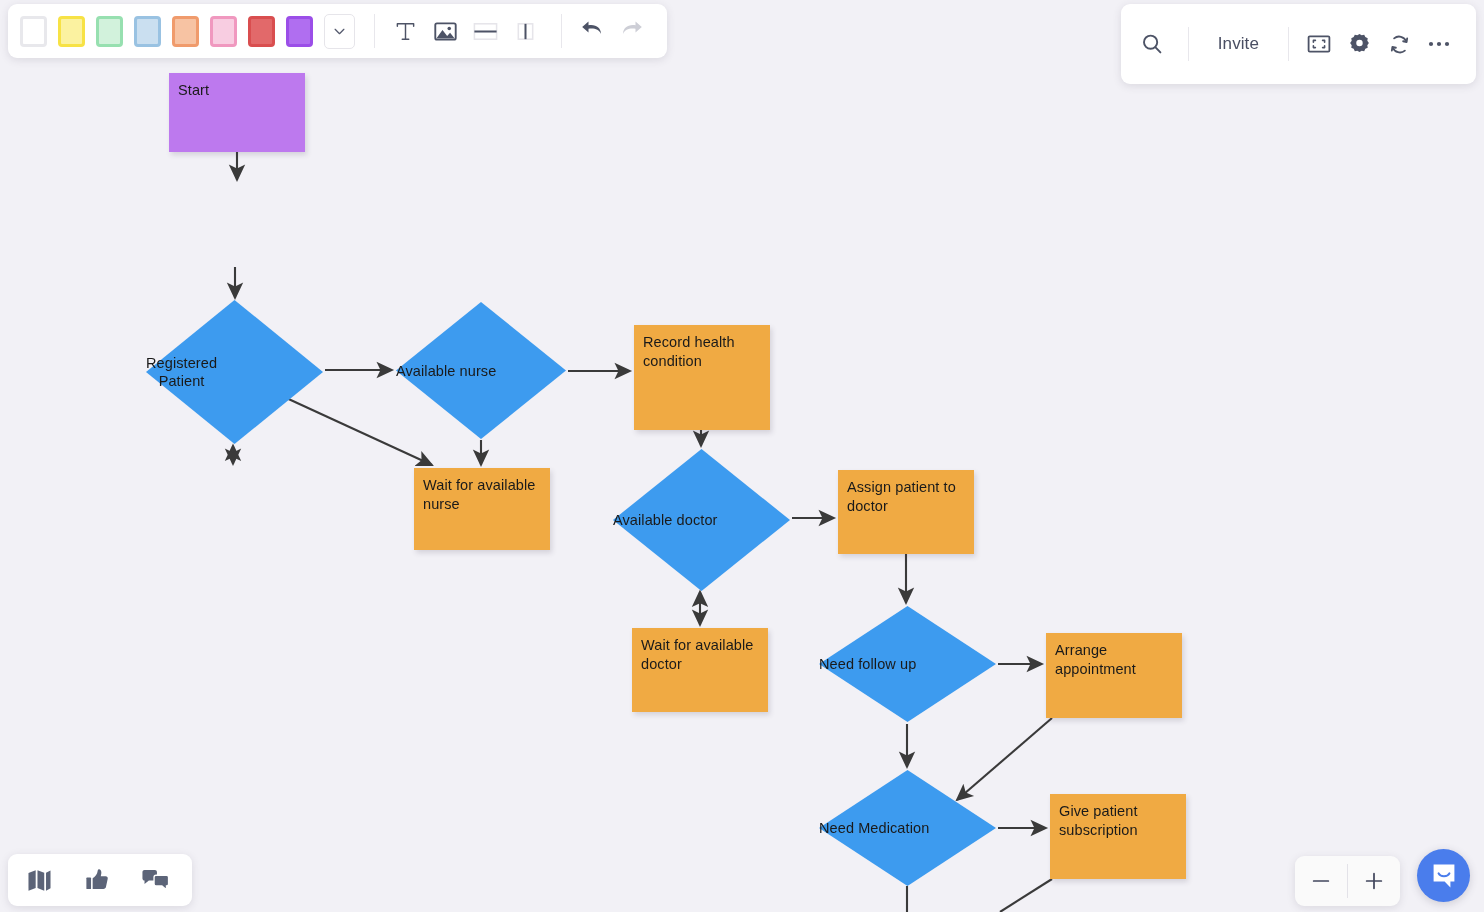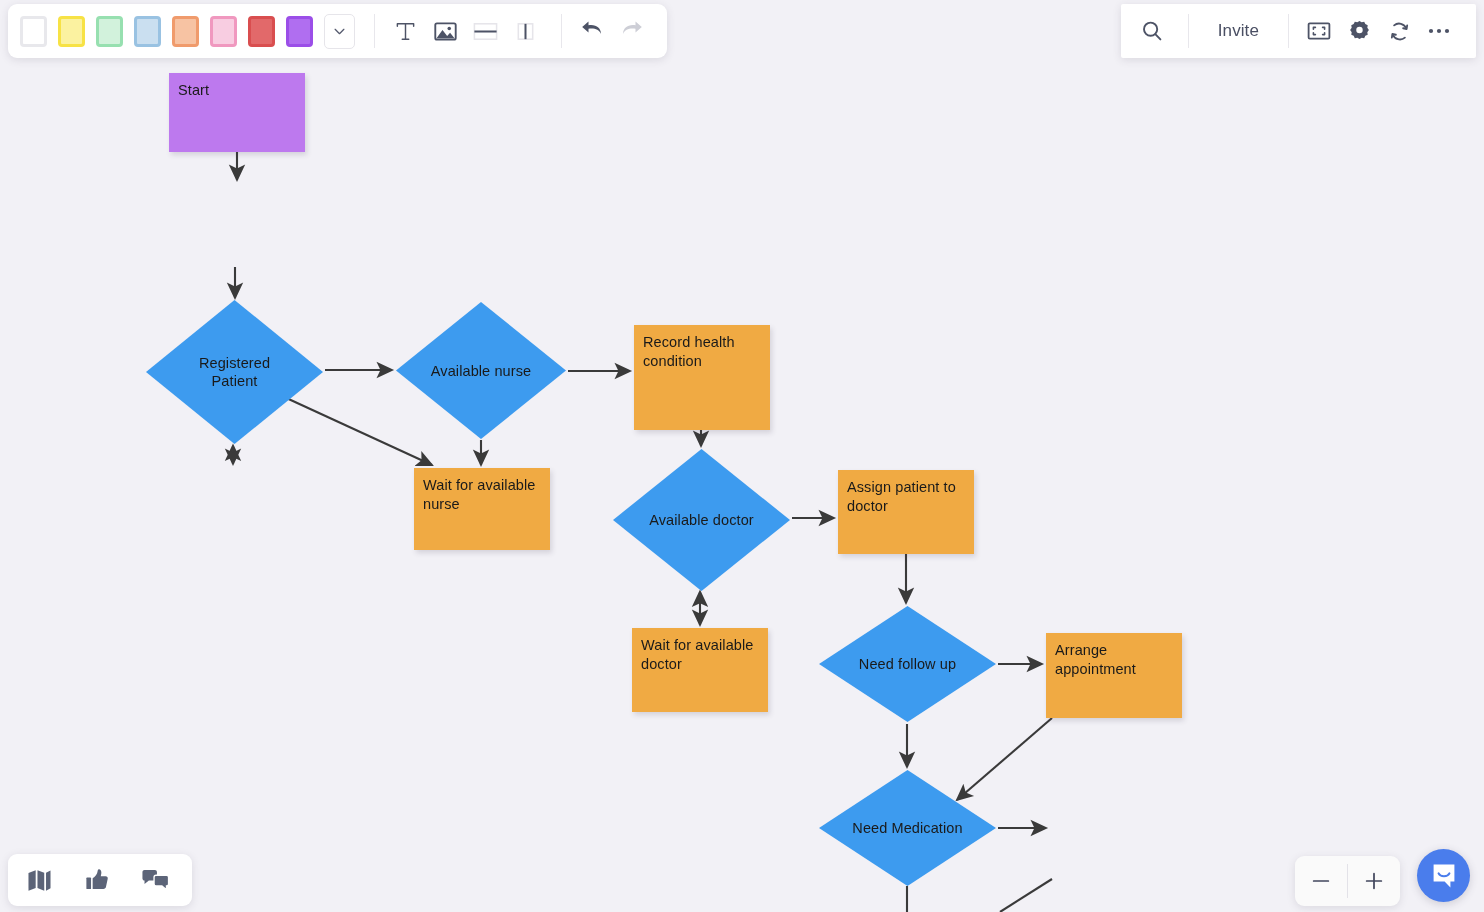--- a/index.html
+++ b/index.html
@@ -45,21 +45,21 @@
     right: 8px;
     font-size: 14.5px;
     line-height: 19px;
     color: #1a1a1a;
     letter-spacing: .1px;
     white-space: pre-line;
   }
   .node-diamond {
     display: flex;
     align-items: center;
-    justify-content: center;
+    justify-content: flex-start;
   }
   .node-diamond .dshape {
     position: absolute;
     inset: 0;
     background: #3d9bef;
     clip-path: polygon(50% 0%, 100% 50%, 50% 100%, 0% 50%);
     filter: drop-shadow(2px 3px 4px rgba(60,55,80,0.18));
   }
   .node-diamond .node-label {
     position: relative;
@@ -123,25 +123,25 @@
     margin-right: 6px;
   }
 
   
   #toolbar-right {
     position: absolute;
     right: 8px;
     top: 4px;
     height: 54px;
     background: #ffffff;
-    border-radius: 2px;
+    border-radius: 9px;
     box-shadow: 0 2px 8px rgba(60,55,80,0.13);
     display: flex;
     align-items: center;
-    padding: 0 14px;
+    padding: 13px 14px;
     z-index: 40;
   }
   #invite-button {
     font-size: 17px;
     color: #4a4f63;
     padding: 0 16px;
     cursor: pointer;
     letter-spacing: .1px;
   }
 
@@ -307,20 +307,24 @@
   <div class="node node-rect" style="left:1046px; top:633px; width:136px; height:85px; background:#f0aa43;">
     <div class="node-label">Arrange
 appointment</div>
   </div>
 
   <div class="node node-diamond" style="left:819px; top:770px; width:177px; height:116px;">
     <div class="dshape"></div>
     <div class="node-label">Need Medication</div>
   </div>
 
+  <div class="node node-rect" style="left:1050px; top:794px; width:136px; height:85px; background:#f0aa43;">
+    <div class="node-label">Give patient
+subscription</div>
+  </div>
 
 </div>
 
 <div id="toolbar-left">
 
   <div class="swatch" style="background:#ffffff; border-color:#e8e8ec;"></div>
   <div class="swatch" style="background:#fbf2a0; border-color:#f7e245;"></div>
   <div class="swatch" style="background:#d2f2dc; border-color:#97e0b0;"></div>
   <div class="swatch" style="background:#cadff0; border-color:#99c2e2;"></div>
   <div class="swatch" style="background:#f7c3a3; border-color:#f09b6c;"></div>

